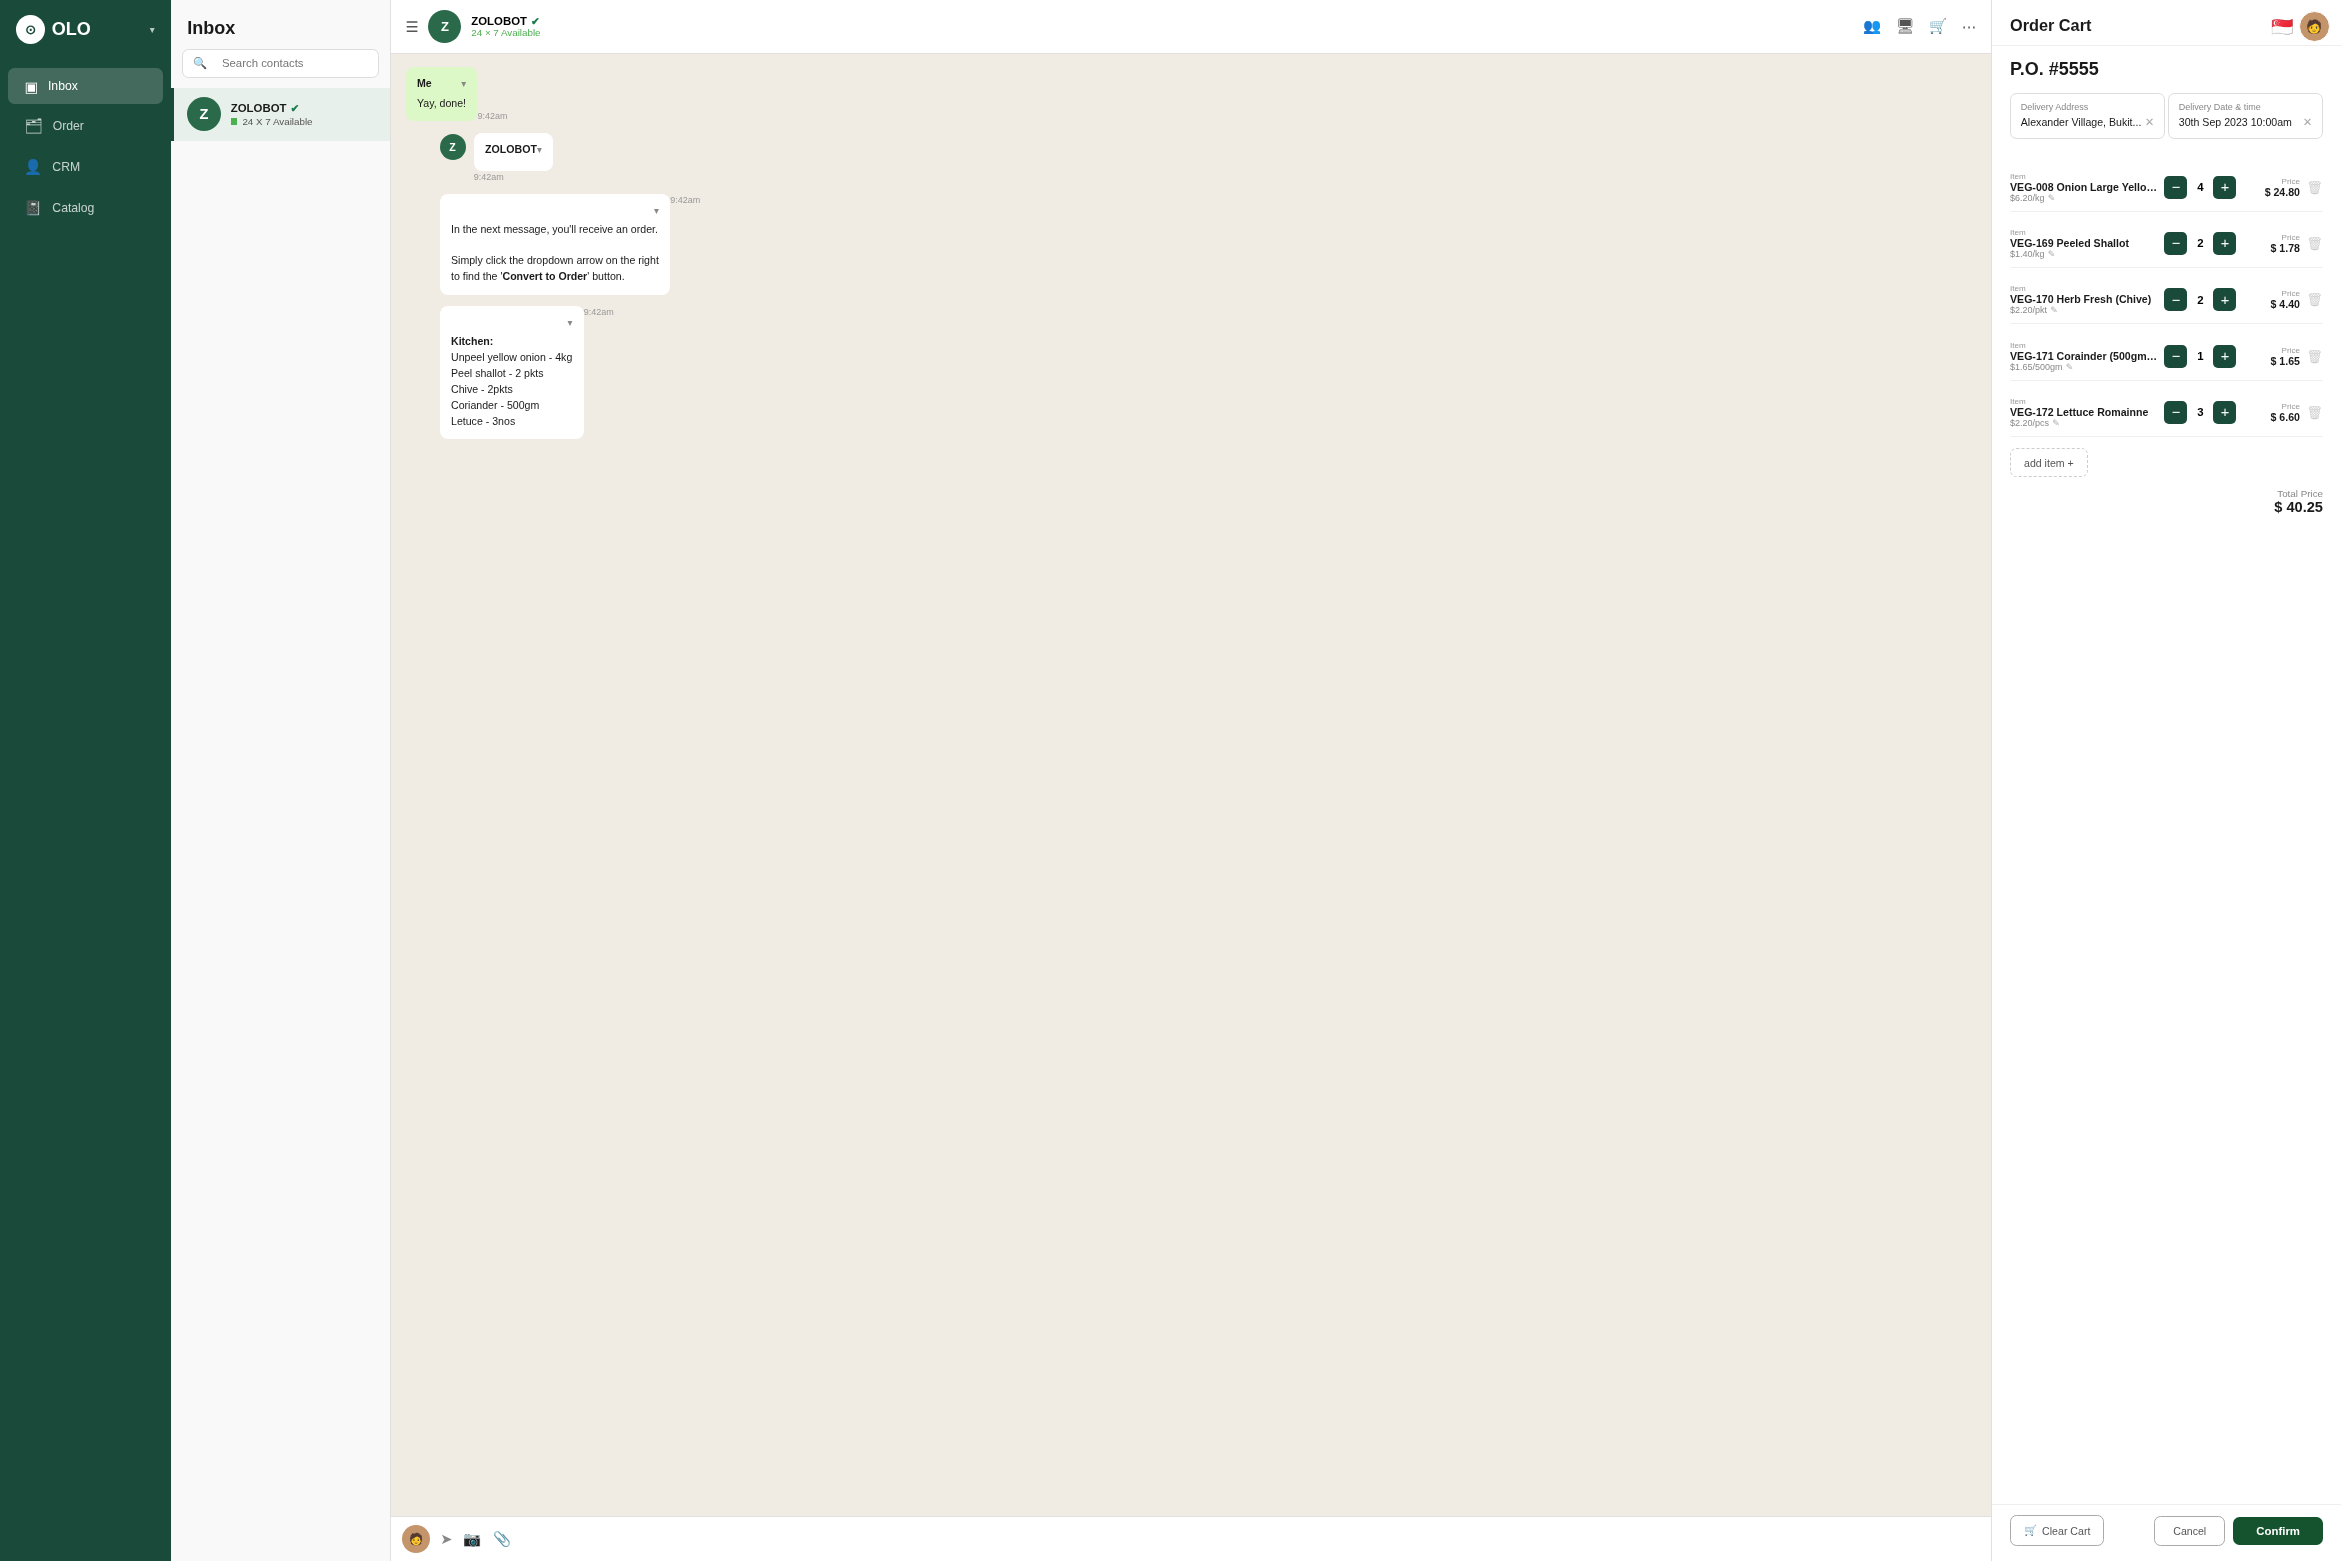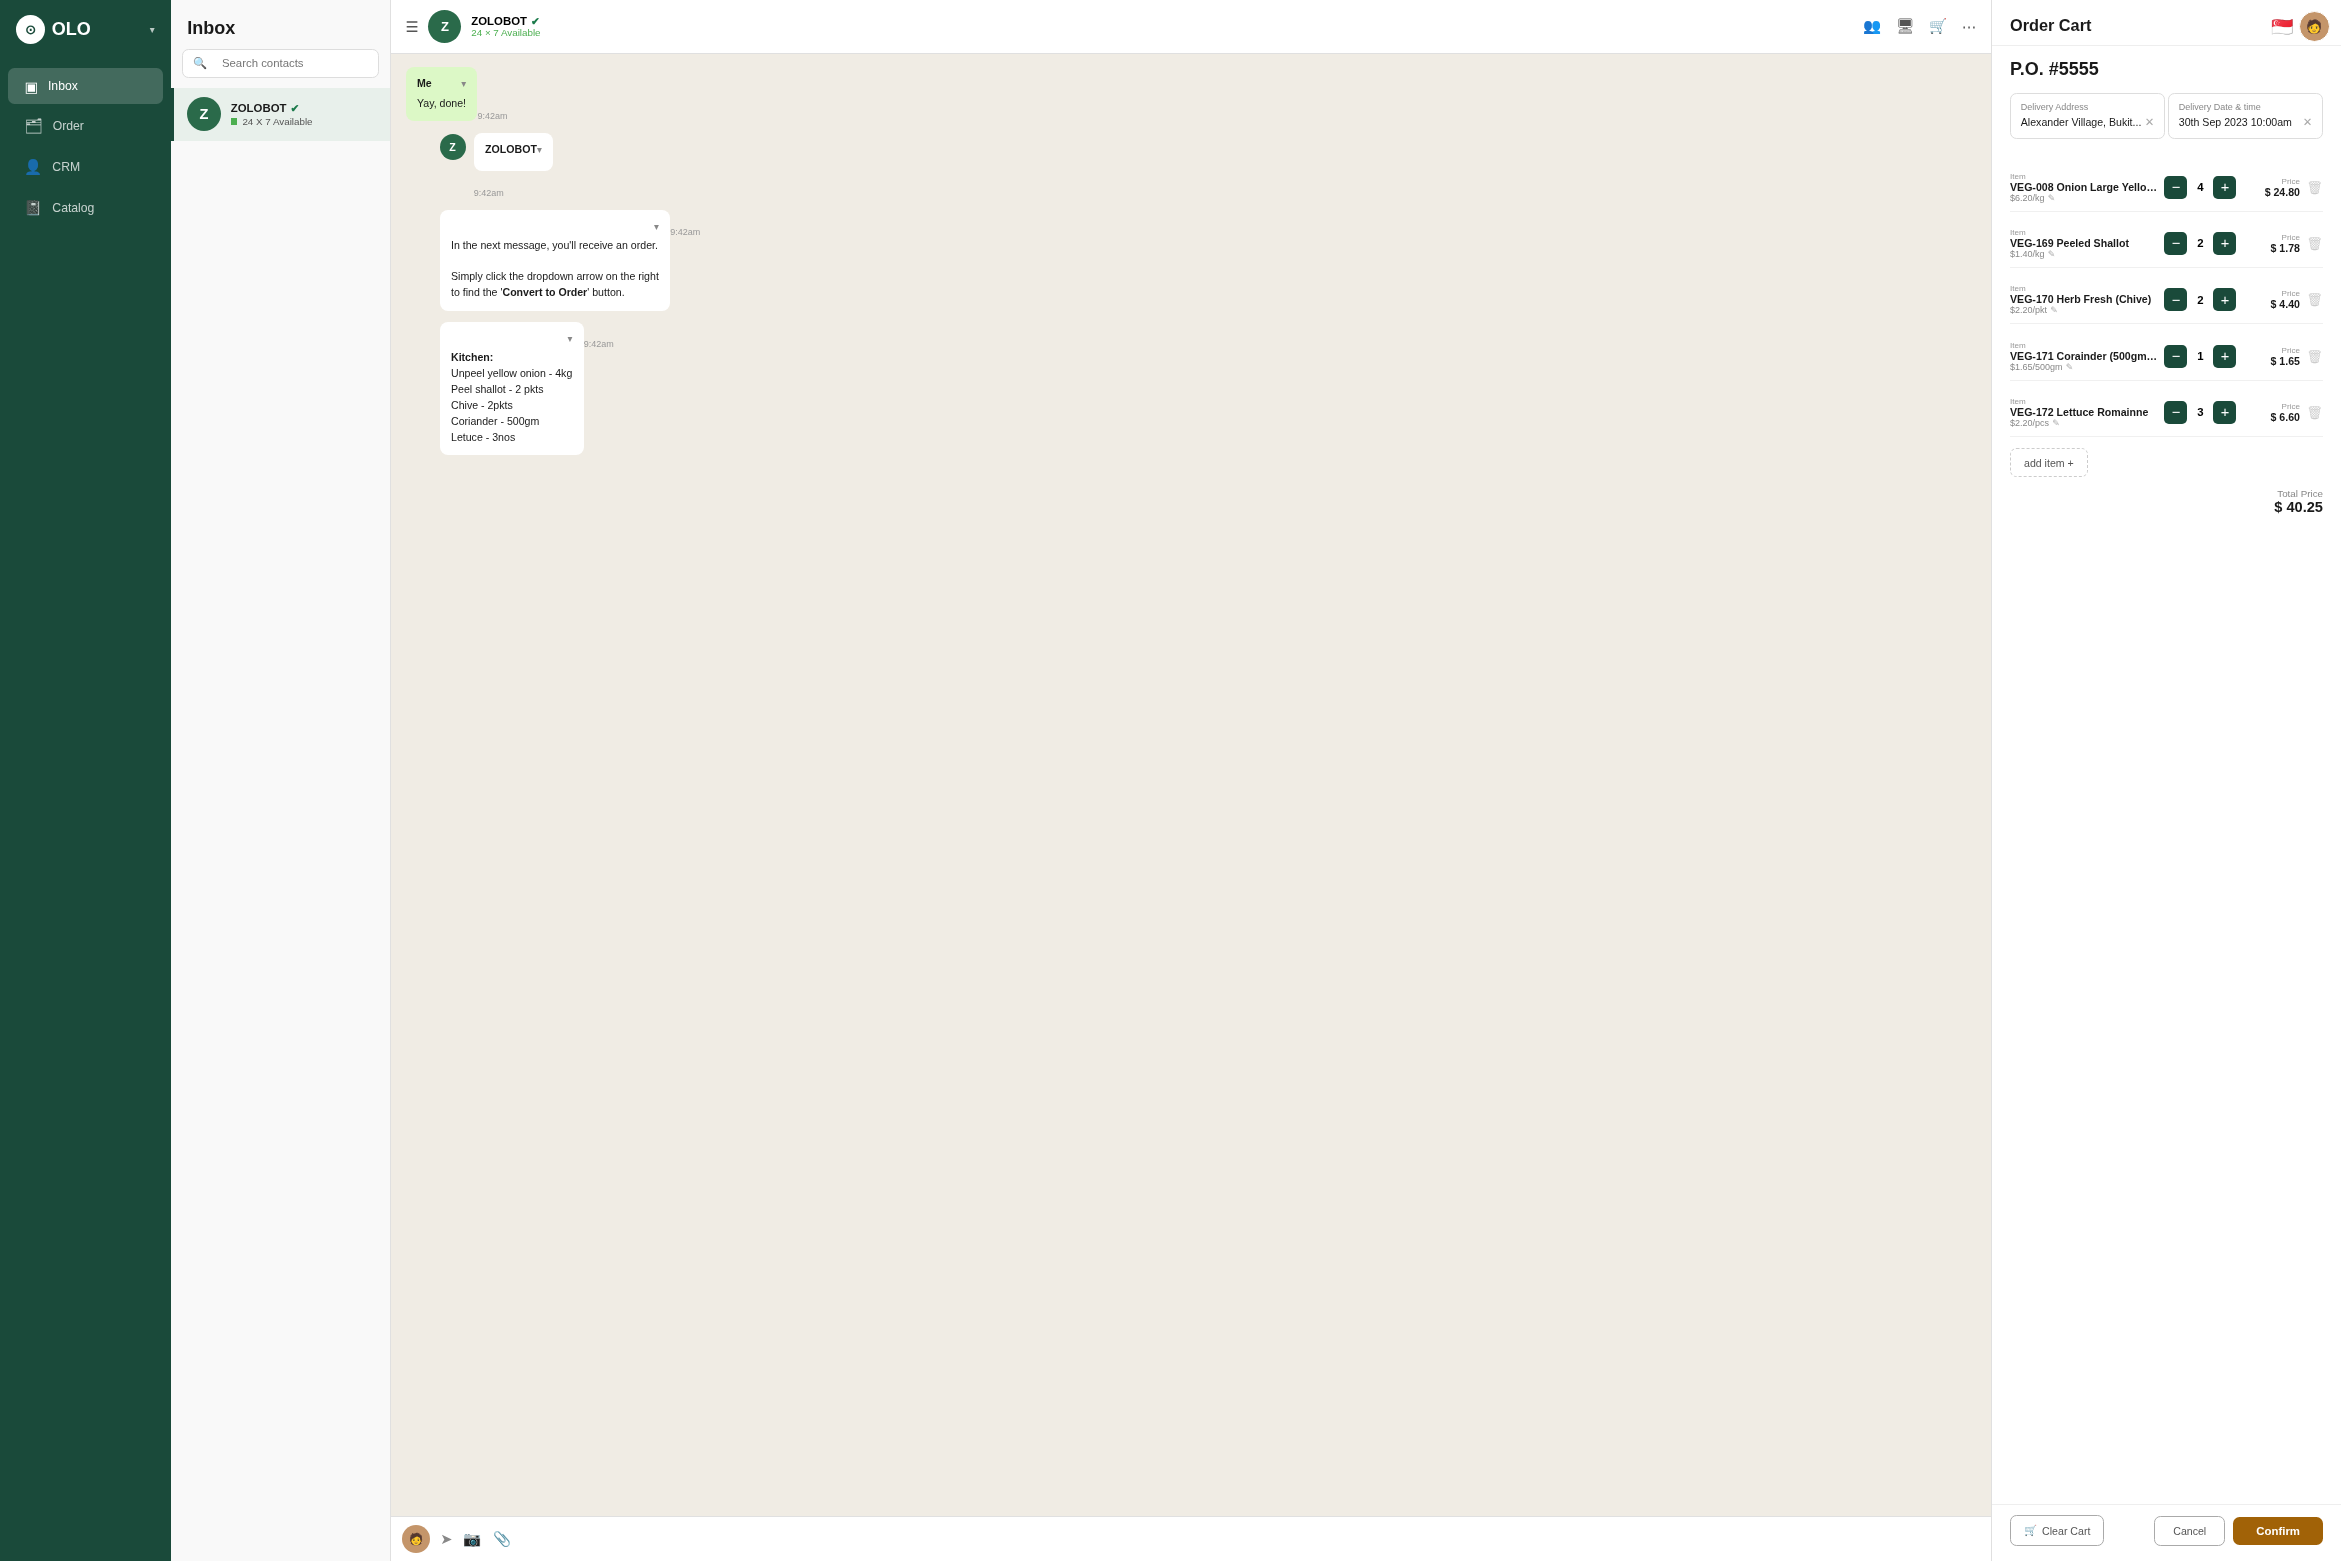--- a/index.html
+++ b/index.html
@@ -167,21 +167,21 @@
     .bubble.user { background: #dcf8c6; color: #1a1a1a; }
     .bubble.kitchen { background: white; color: #1a1a1a; }
 
     .bubble-header {
       display: flex; justify-content: space-between; align-items: center;
       margin-bottom: 3.3px;
     }
     .bubble-sender { font-weight: 700; font-size: 10.6px; }
     .bubble-chevron { color: #888; font-size: 9.8px; cursor: pointer; }
 
-    .message-time { font-size: 9px; color: #999; margin-top: 17px; }
+    .message-time { font-size: 9px; color: #999; margin-top: 1px; }
 
     .chat-input-bar {
       background: white;
       padding: 8.1px 11.4px;
       display: flex;
       align-items: center;
       gap: 9.8px;
       border-top: 0.8px solid #e0e0e0;
       flex-shrink: 0;
     }
@@ -316,21 +316,21 @@
       border: 1.2px solid #aaa;
       background: white;
       border-radius: 6.5px;
       padding: 8.1px 18px;
       font-size: 10.6px;
       color: #555;
       cursor: pointer;
       margin-left: auto;
     }
     .confirm-btn {
-      background: #a16207;
+      background: #14532d;
       color: white;
       border: none;
       border-radius: 6.5px;
       padding: 8.1px 23px;
       font-size: 11.4px;
       font-weight: 600;
       cursor: pointer;
     }
 
     

